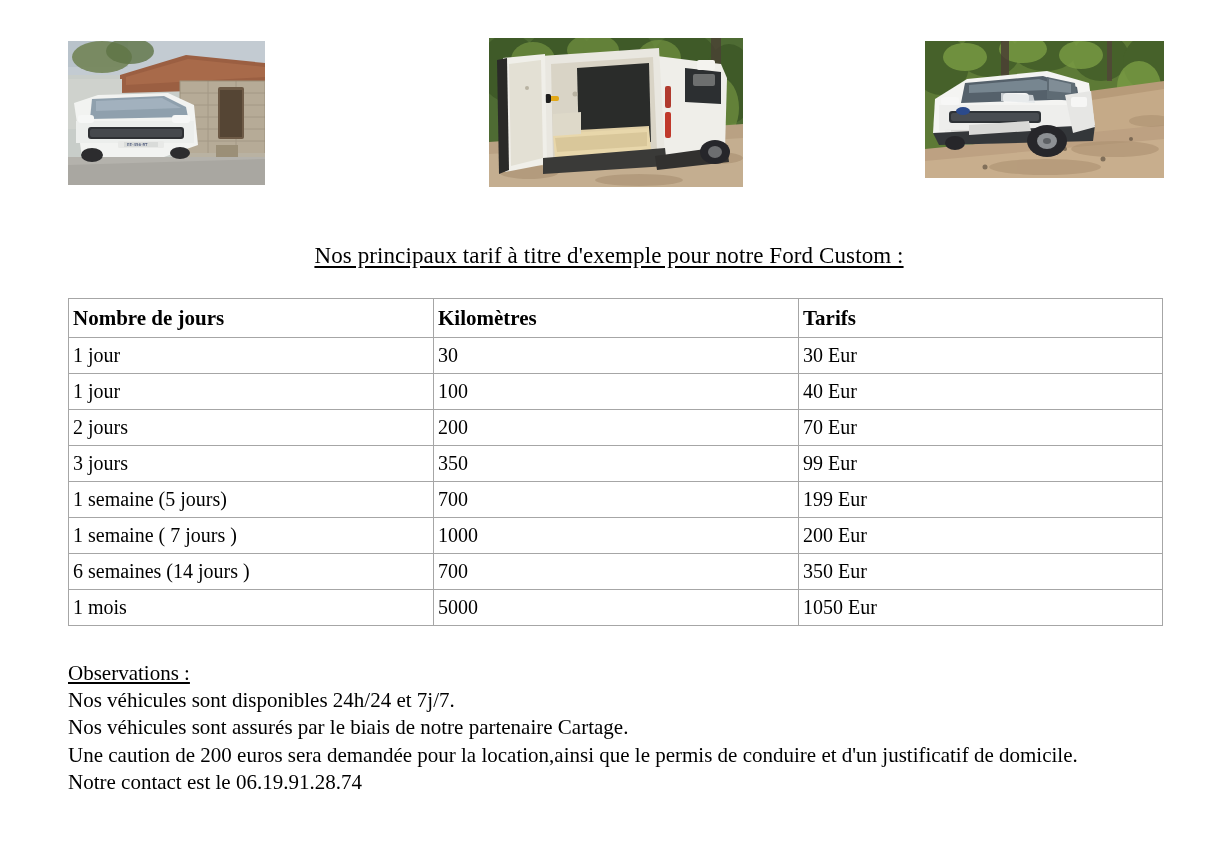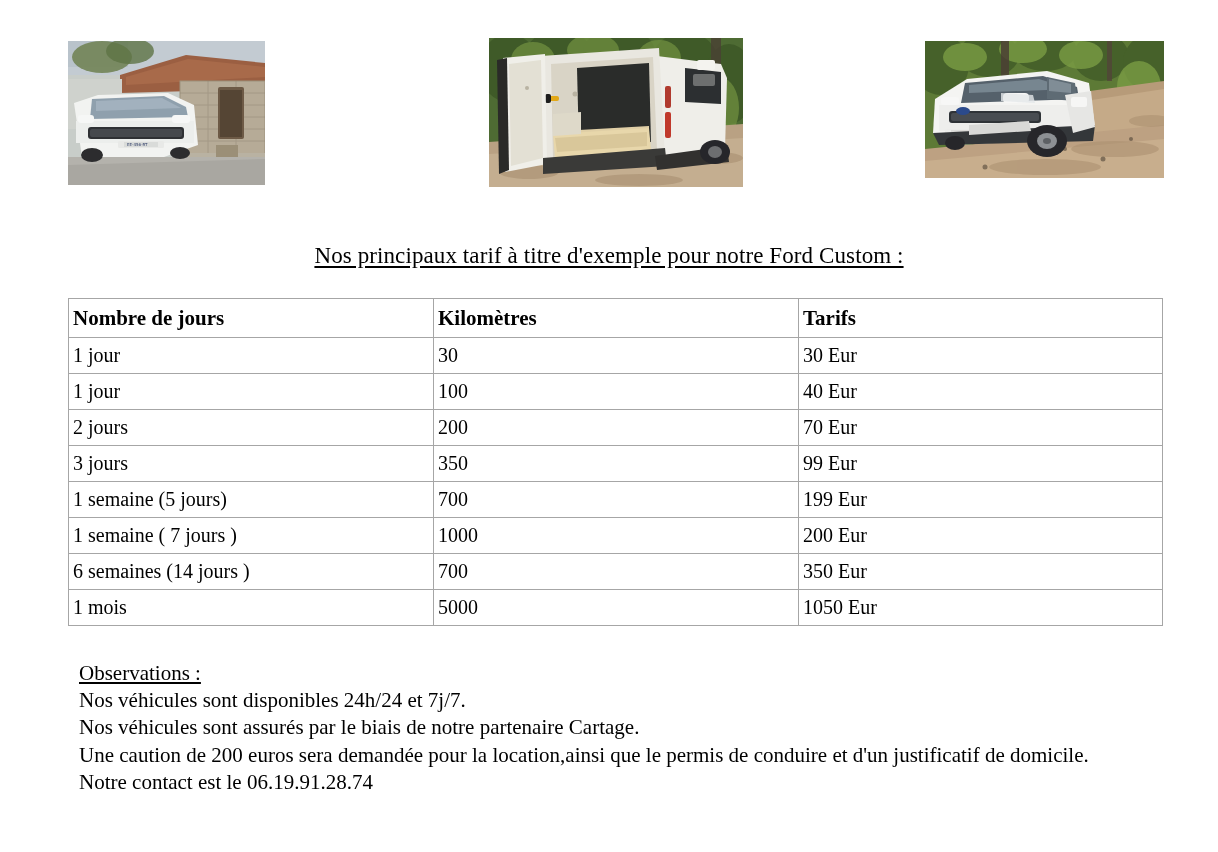--- a/index.html
+++ b/index.html
@@ -82,21 +82,21 @@
     top: 660px;
     width: 1092px;
     font-size: 21px;
     line-height: 27.2px;
   }
   .obs-heading {
     display: inline-block;
     text-decoration: underline;
     text-underline-offset: 2px;
   }
-  .obs-line { display: block; margin-left: 11px; }
+  .obs-line { display: block; }
 </style>
 </head>
 <body>
 
 <div class="photo-strip">
 
   <div class="photo" id="photo-1">
     <svg viewBox="0 0 197 144" preserveAspectRatio="none">
       <rect x="0" y="0" width="197" height="144" fill="#c8cdc9"></rect>
       <rect x="0" y="0" width="197" height="34" fill="#c3cbd2"></rect>

